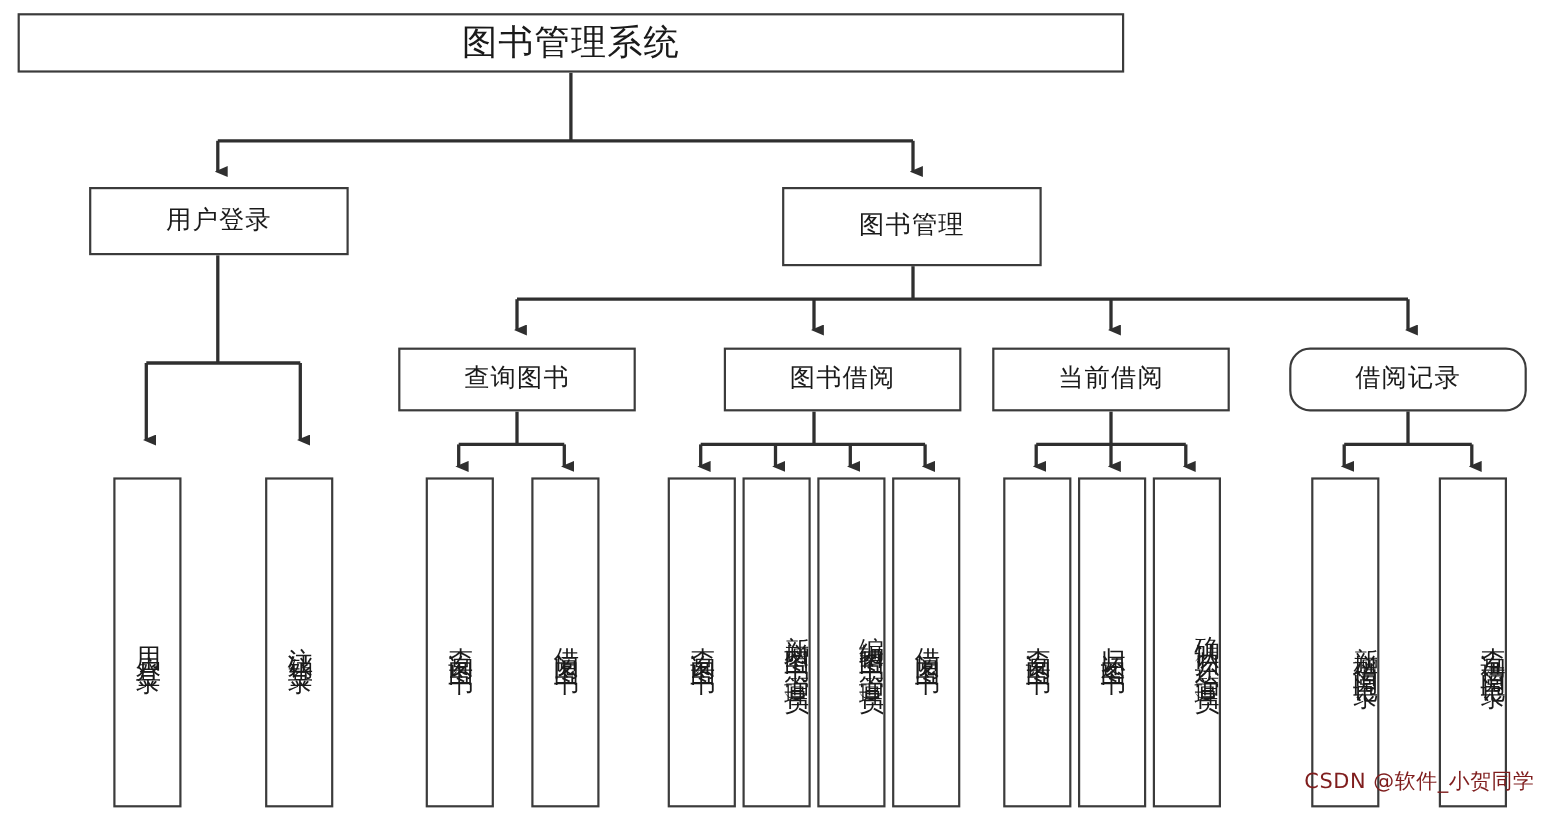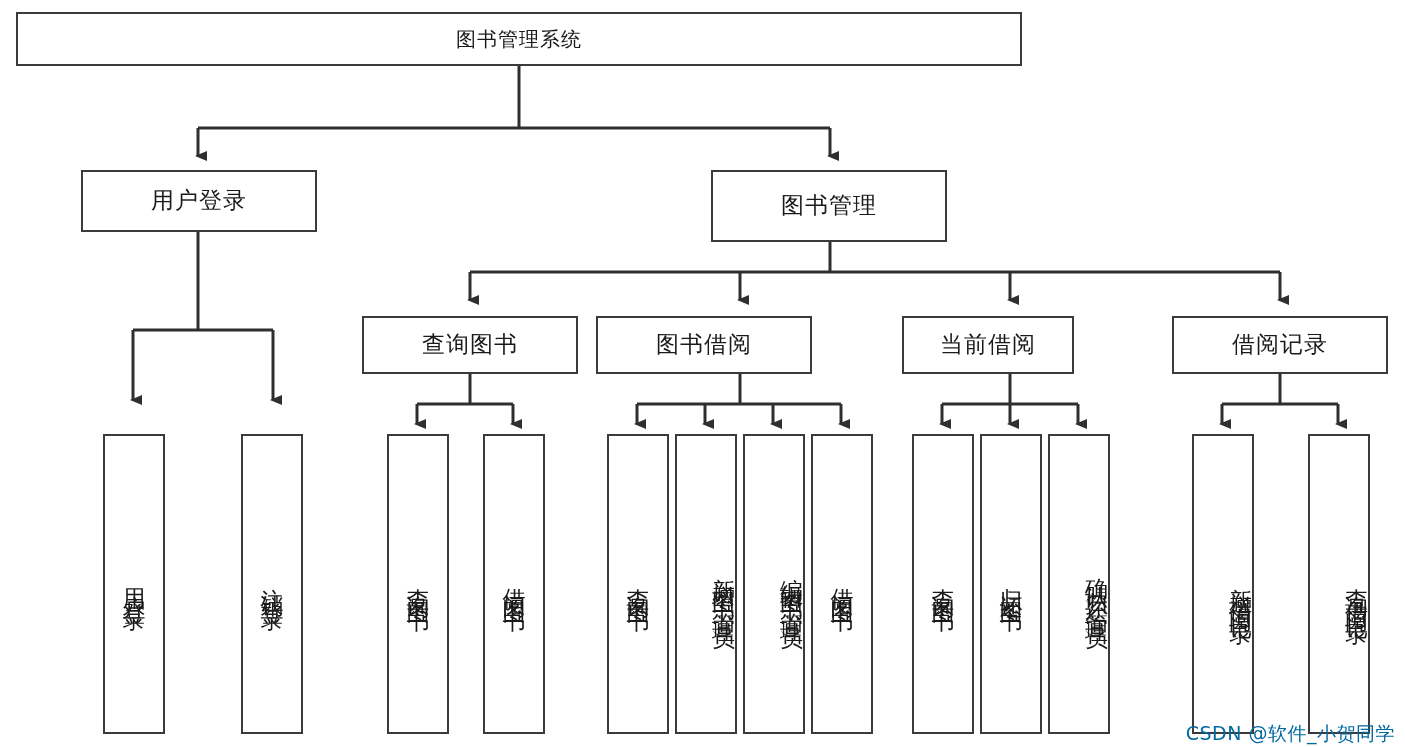--- a/index.html
+++ b/index.html
@@ -35,44 +35,44 @@
     align-items: center;
     justify-content: center;
     color: #1a1a1a;
   }
   .node-h {
     font-size: 23px;
     letter-spacing: 1px;
     line-height: 1.1;
   }
   .node-root {
-    font-size: 20px;
+    font-size: 32px;
   }
   .node-v {
     writing-mode: vertical-rl;
     text-orientation: upright;
     font-size: 23px;
     letter-spacing: 7px;
     line-height: 1;
     align-items: flex-start;
     justify-content: center;
     padding-top: 14px;
     white-space: nowrap;
     overflow: hidden;
   }
   .node-v-mid {
     align-items: center;
     padding-top: 0;
   }
   .watermark {
     position: absolute;
     right: 10px;
-    bottom: 0;
+    bottom: 24px;
     font-size: 19px;
-    color: #0369a1;
+    color: #7f1d1d;
     letter-spacing: 0.5px;
     white-space: nowrap;
   }
 </style>
 </head>
 <body>
 
 <div id="diagram-root">
 
   <svg class="connectors" viewBox="0 0 1405 747" xmlns="http://www.w3.org/2000/svg">
@@ -133,27 +133,27 @@
   <div class="node node-h" style="left:81px; top:170px; width:236px; height:62px;">
     <span>用户登录</span>
   </div>
   <div class="node node-h" style="left:711px; top:170px; width:236px; height:72px;">
     <span>图书管理</span>
   </div>
 
   <div class="node node-h" style="left:362px; top:316px; width:216px; height:58px;">
     <span>查询图书</span>
   </div>
-  <div class="node node-h" style="left:596px; top:316px; width:216px; height:58px;">
+  <div class="node node-h" style="left:658px; top:316px; width:216px; height:58px;">
     <span>图书借阅</span>
   </div>
-  <div class="node node-h" style="left:902px; top:316px; width:172px; height:58px;">
+  <div class="node node-h" style="left:902px; top:316px; width:216px; height:58px;">
     <span>当前借阅</span>
   </div>
-  <div class="node node-h" style="left:1172px; top:316px; width:216px; height:58px;">
+  <div class="node node-h" style="left:1172px; top:316px; width:216px; height:58px;border-radius:19px;">
     <span>借阅记录</span>
   </div>
 
   <div class="node node-v node-v-mid" style="left:103px; top:434px; width:62px; height:300px;">
     <span>用户登录</span>
   </div>
   <div class="node node-v node-v-mid" style="left:241px; top:434px; width:62px; height:300px;">
     <span>注销登录</span>
   </div>
 

